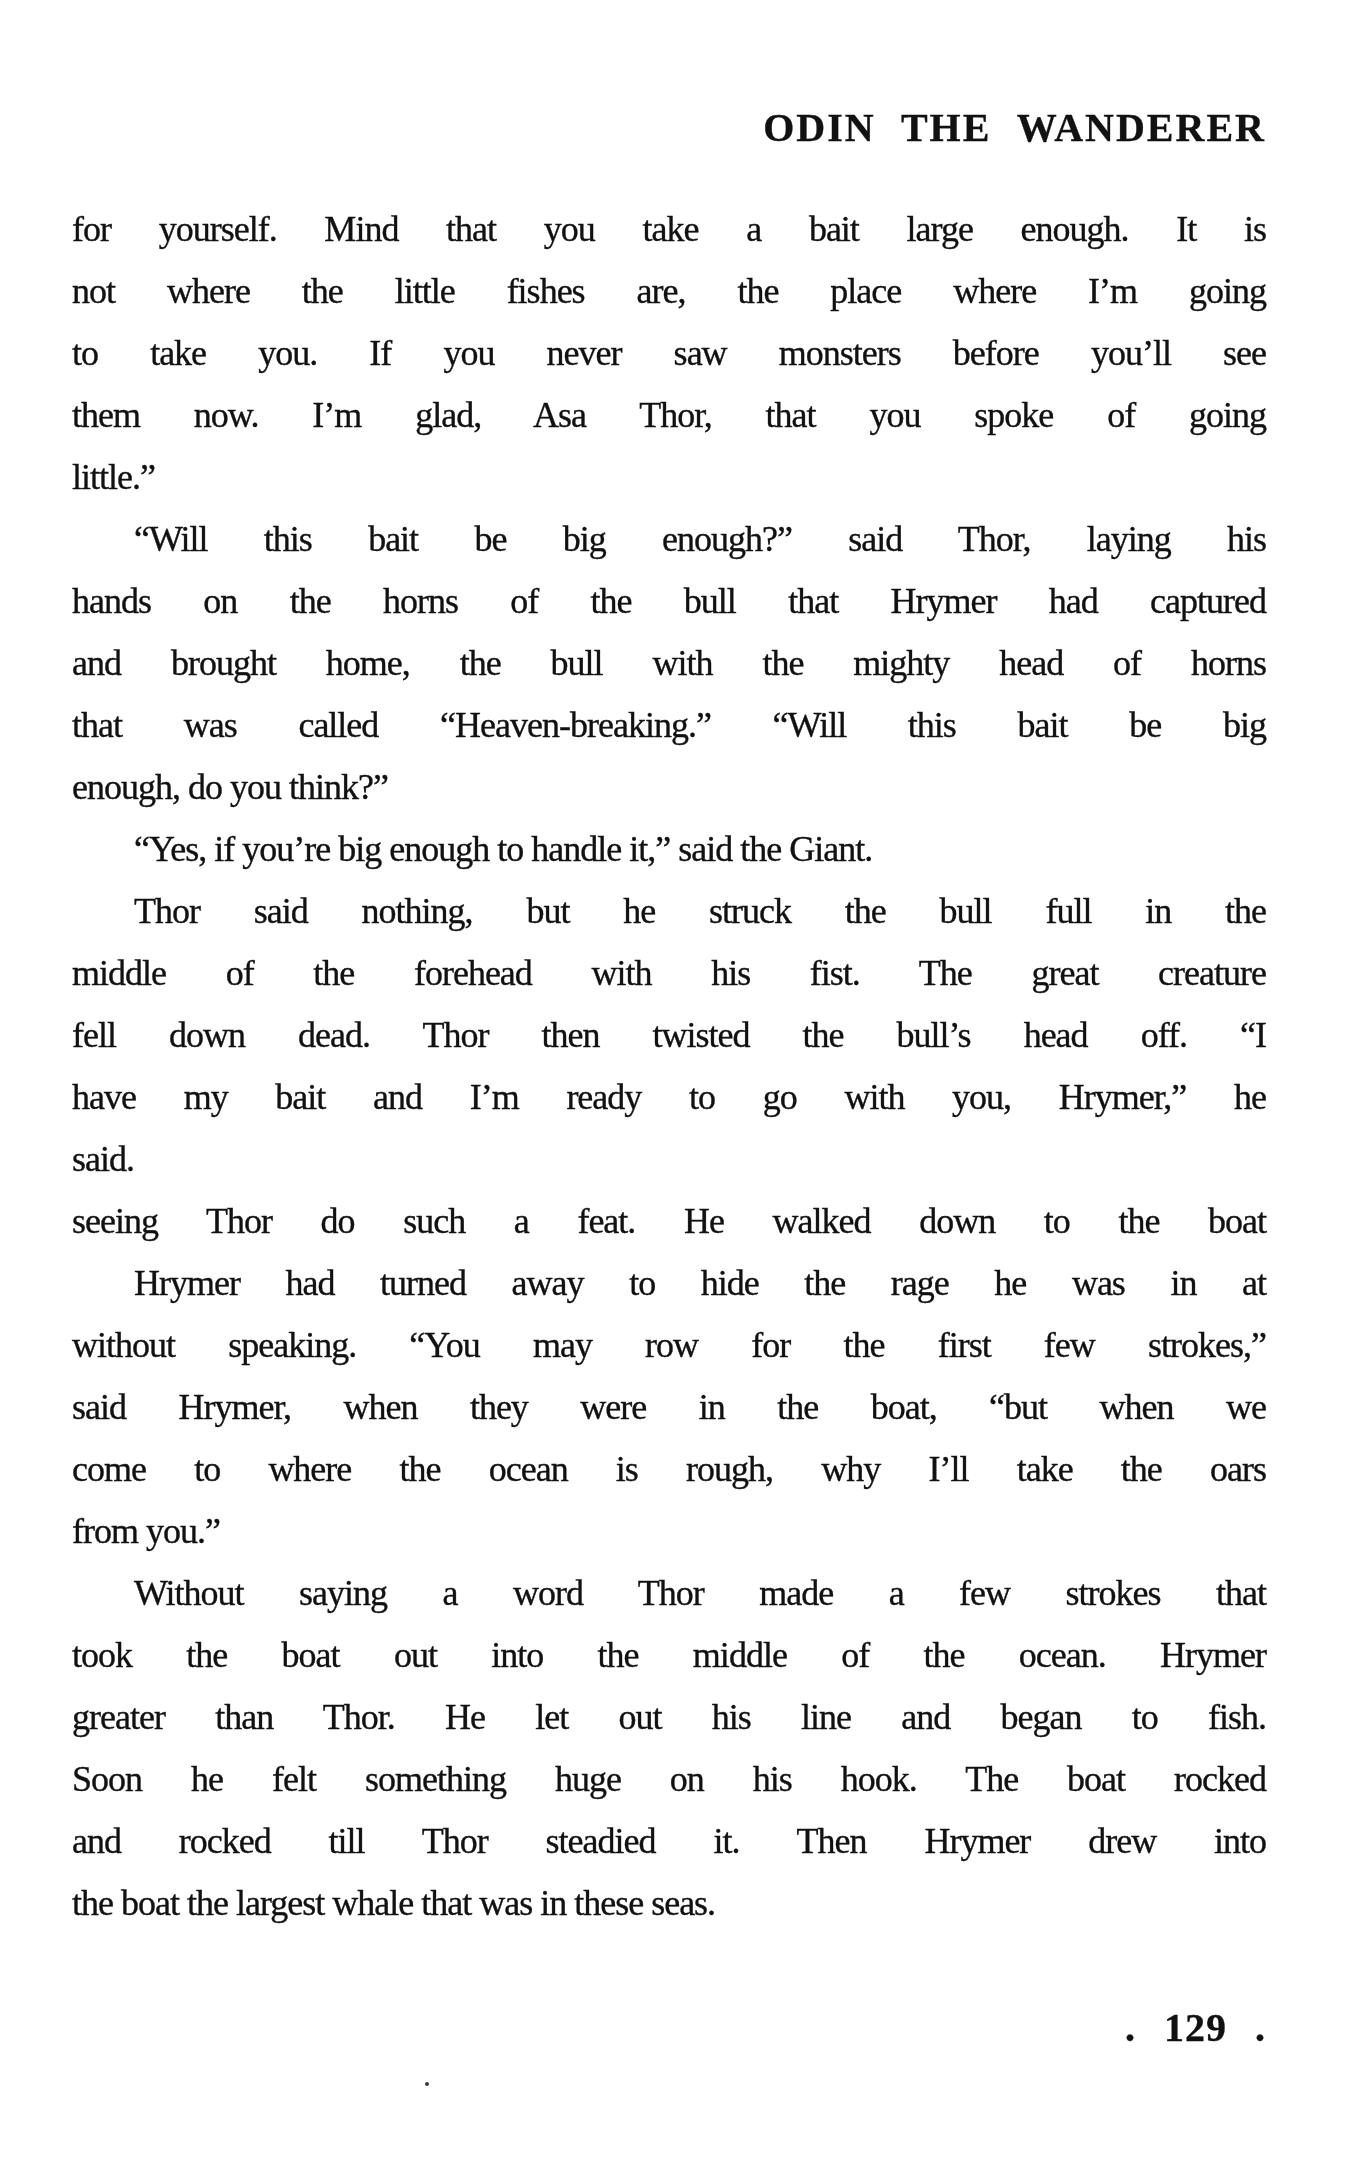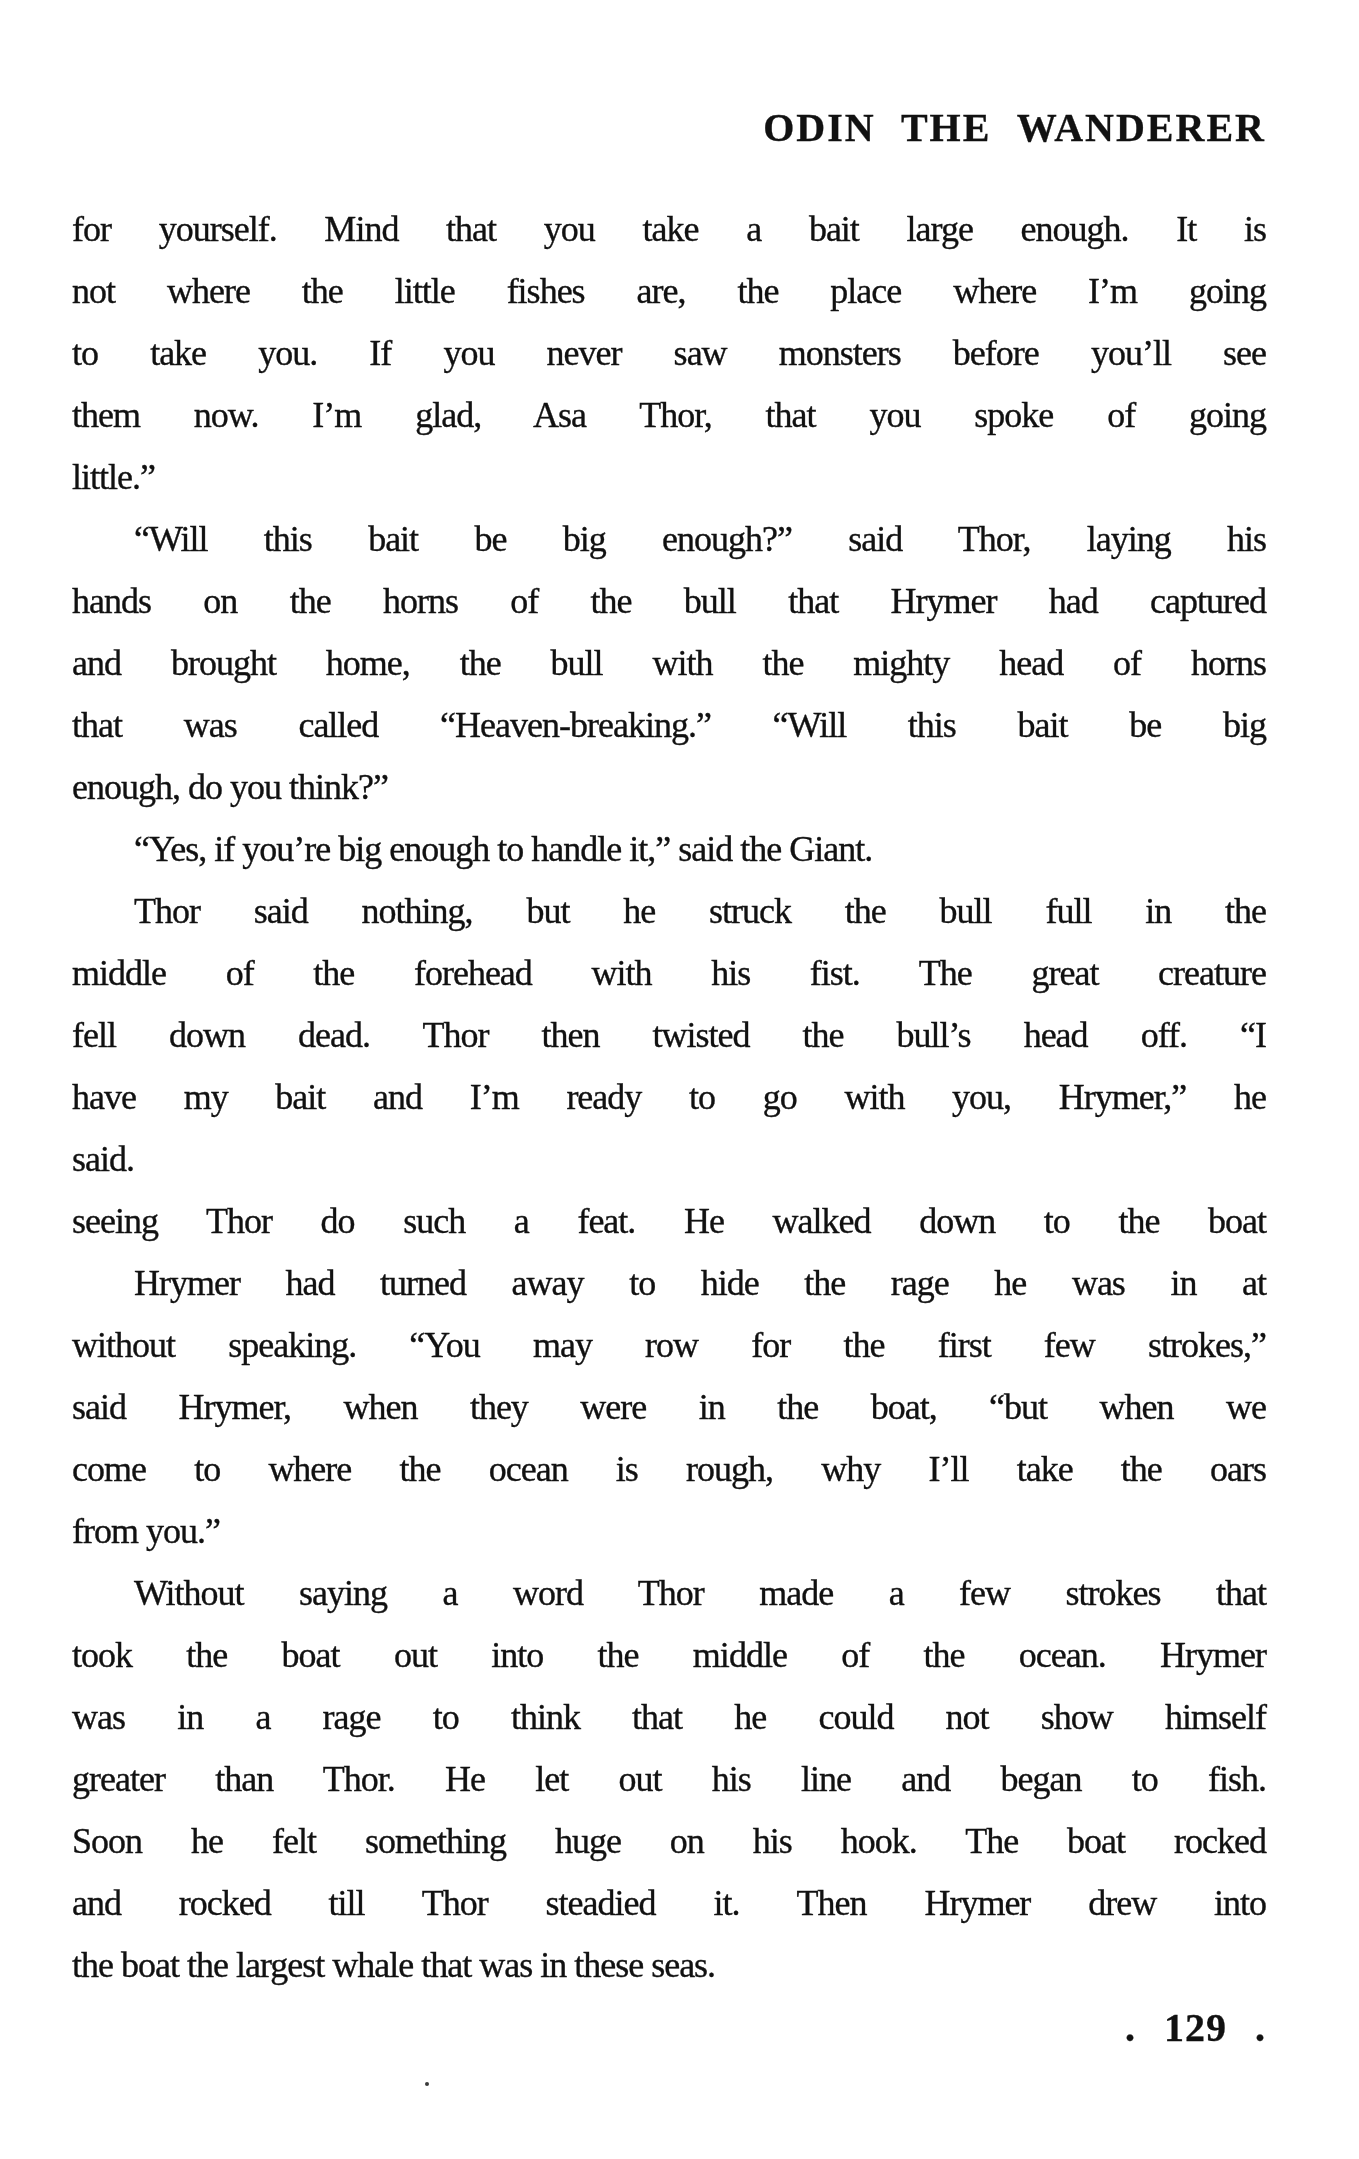--- a/index.html
+++ b/index.html
@@ -112,21 +112,20 @@
         <div class="line">seeing Thor do such a feat. He walked down to the boat</div>
         <div class="line indent">Hrymer had turned away to hide the rage he was in at</div>
         <div class="line">without speaking. “You may row for the first few strokes,”</div>
         <div class="line">said Hrymer, when they were in the boat, “but when we</div>
         <div class="line">come to where the ocean is rough, why I’ll take the oars</div>
         <div class="line last">from you.”</div>
       </div>
       <div class="para">
         <div class="line indent">Without saying a word Thor made a few strokes that</div>
         <div class="line">took the boat out into the middle of the ocean. Hrymer</div>
-        <div class="line">was in a rage to think that he could not show himself</div>
         <div class="line">greater than Thor. He let out his line and began to fish.</div>
         <div class="line">Soon he felt something huge on his hook. The boat rocked</div>
         <div class="line">and rocked till Thor steadied it. Then Hrymer drew into</div>
         <div class="line last">the boat the largest whale that was in these seas.</div>
       </div>
     </div>
 
   <div class="page-number">. 129 .</div>
 
   <div class="scan-dot"></div>

